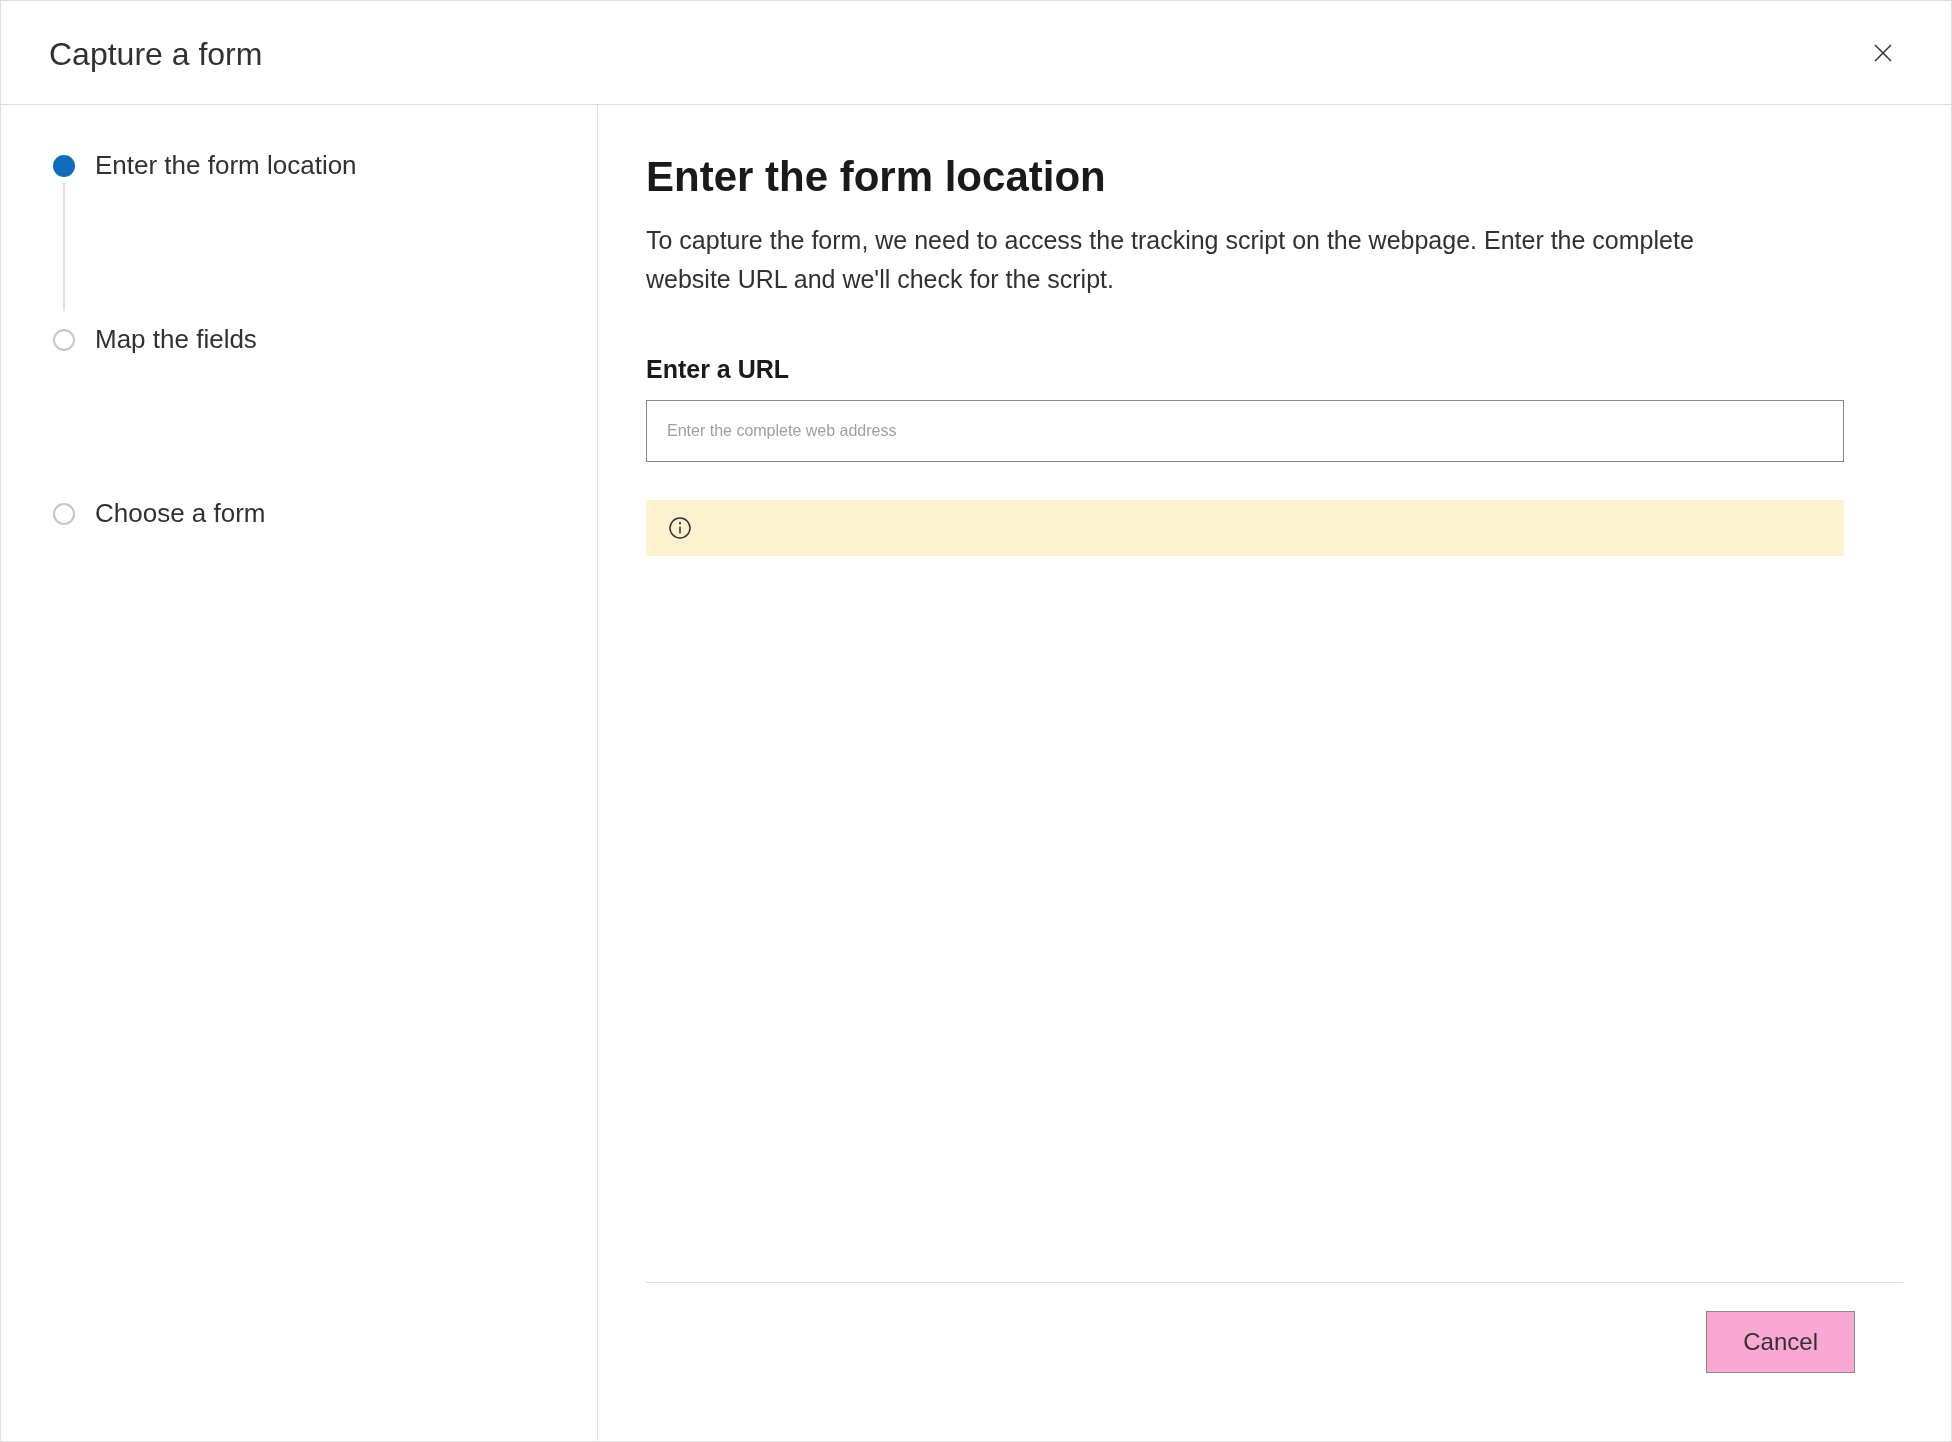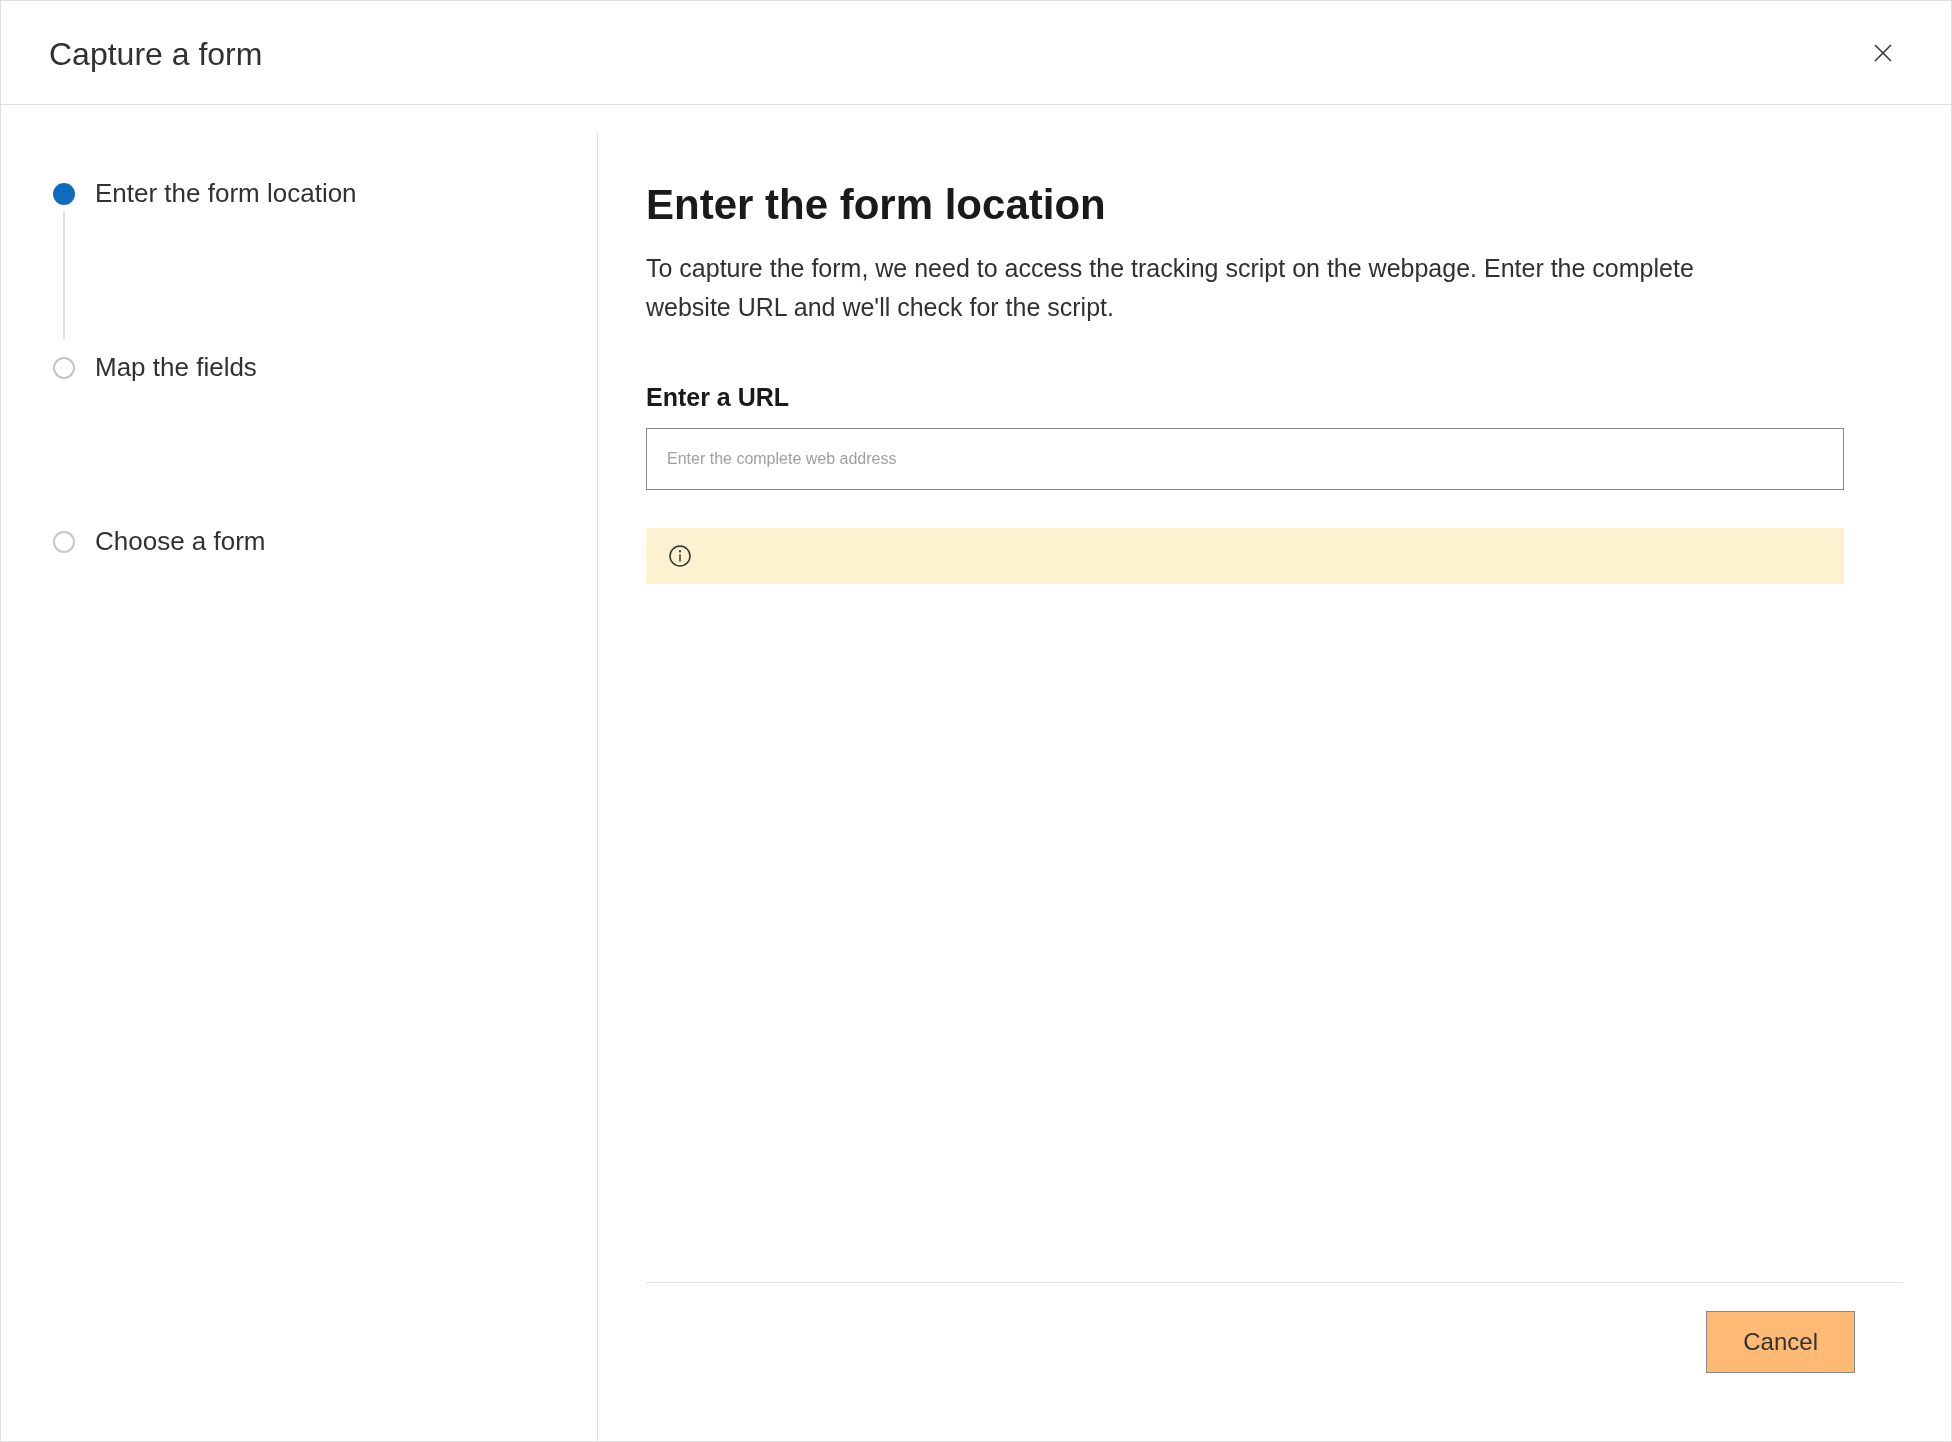--- a/index.html
+++ b/index.html
@@ -14,21 +14,20 @@
       width: 1952px;
       height: 1442px;
       overflow: hidden;
     }
     .dialog {
       width: 100%;
       height: 100%;
       display: flex;
       flex-direction: column;
       border: 1px solid #e1dfdd;
-      gap: 28px;
     }
     .dialog-header {
       display: flex;
       align-items: center;
       justify-content: space-between;
       padding: 32px 48px 28px 48px;
       border-bottom: 1px solid #e1dfdd;
     }
     .dialog-title {
       font-size: 32px;
@@ -170,21 +169,21 @@
       font-size: 25px;
       color: #323130;
     }
     .dialog-footer {
       border-top: 1px solid #e1dfdd;
       padding: 28px 48px;
       display: flex;
       justify-content: flex-end;
     }
     .cancel-btn {
-      background: #fdba74;
+      background: #f9a8d4;
       border: 1px solid #8a8886;
       padding: 16px 36px;
       font-size: 24px;
       font-family: inherit;
       cursor: pointer;
       color: #323130;
     }
   </style>
 </head>
 <body>

